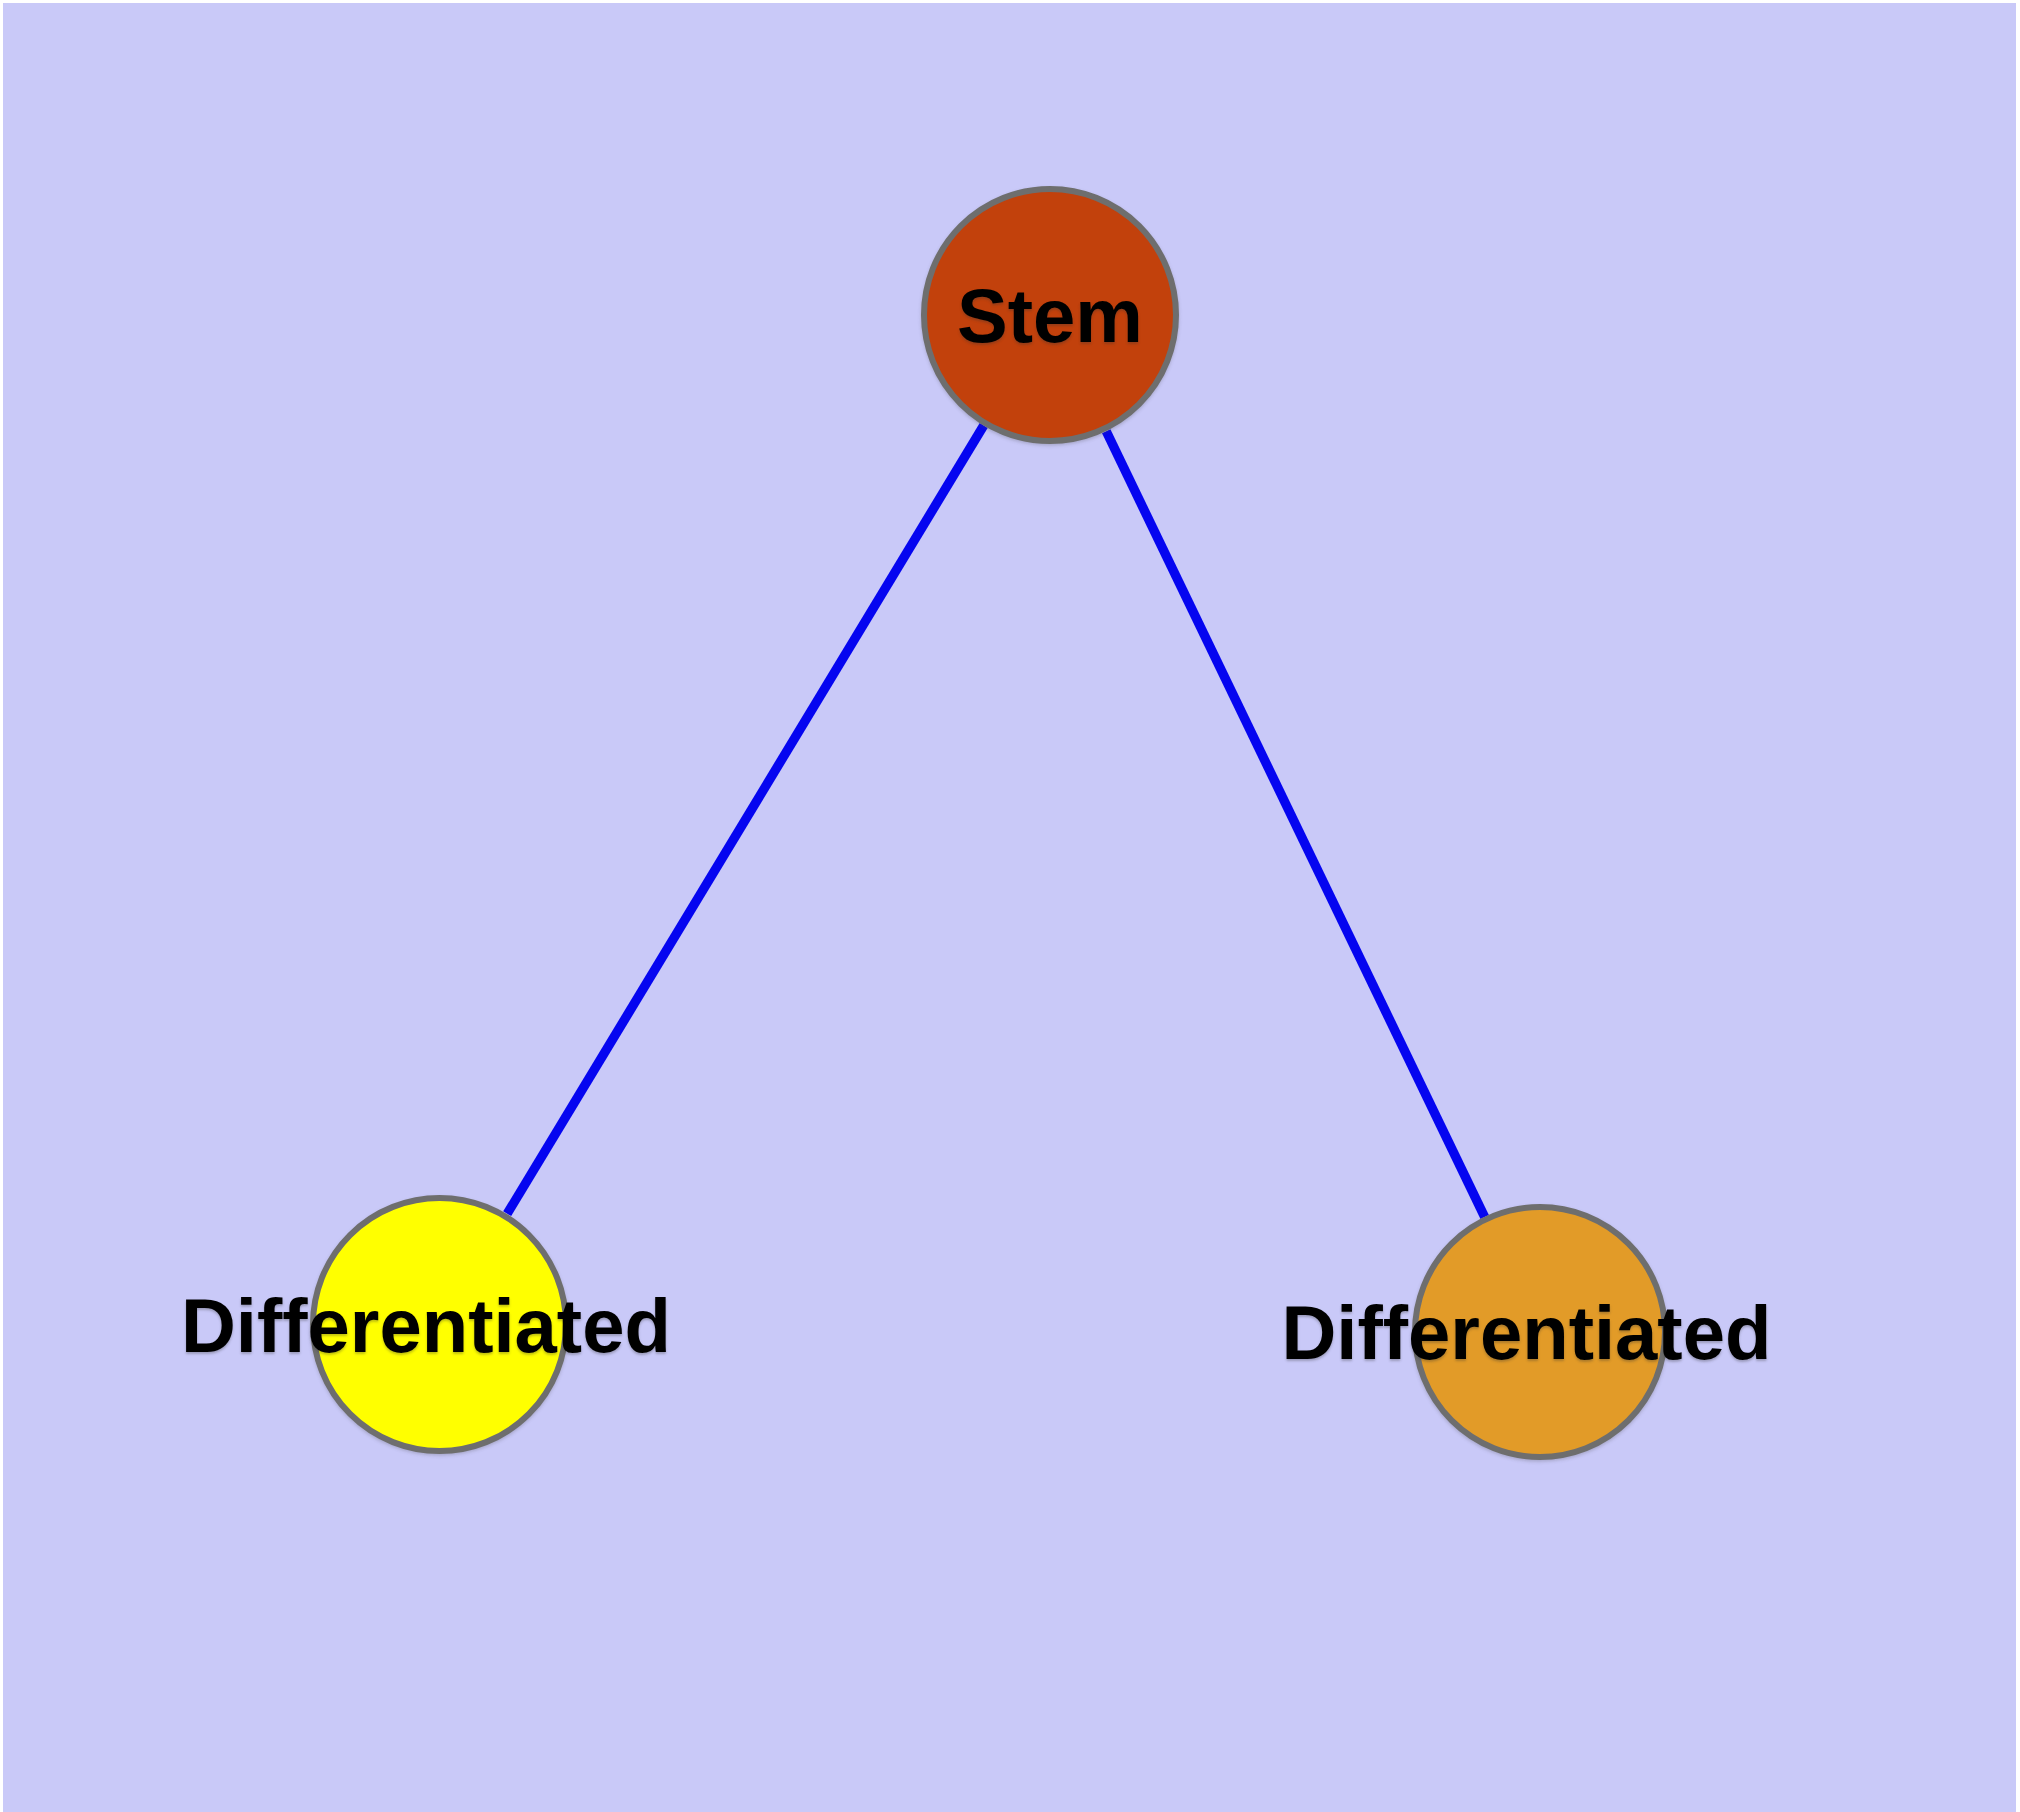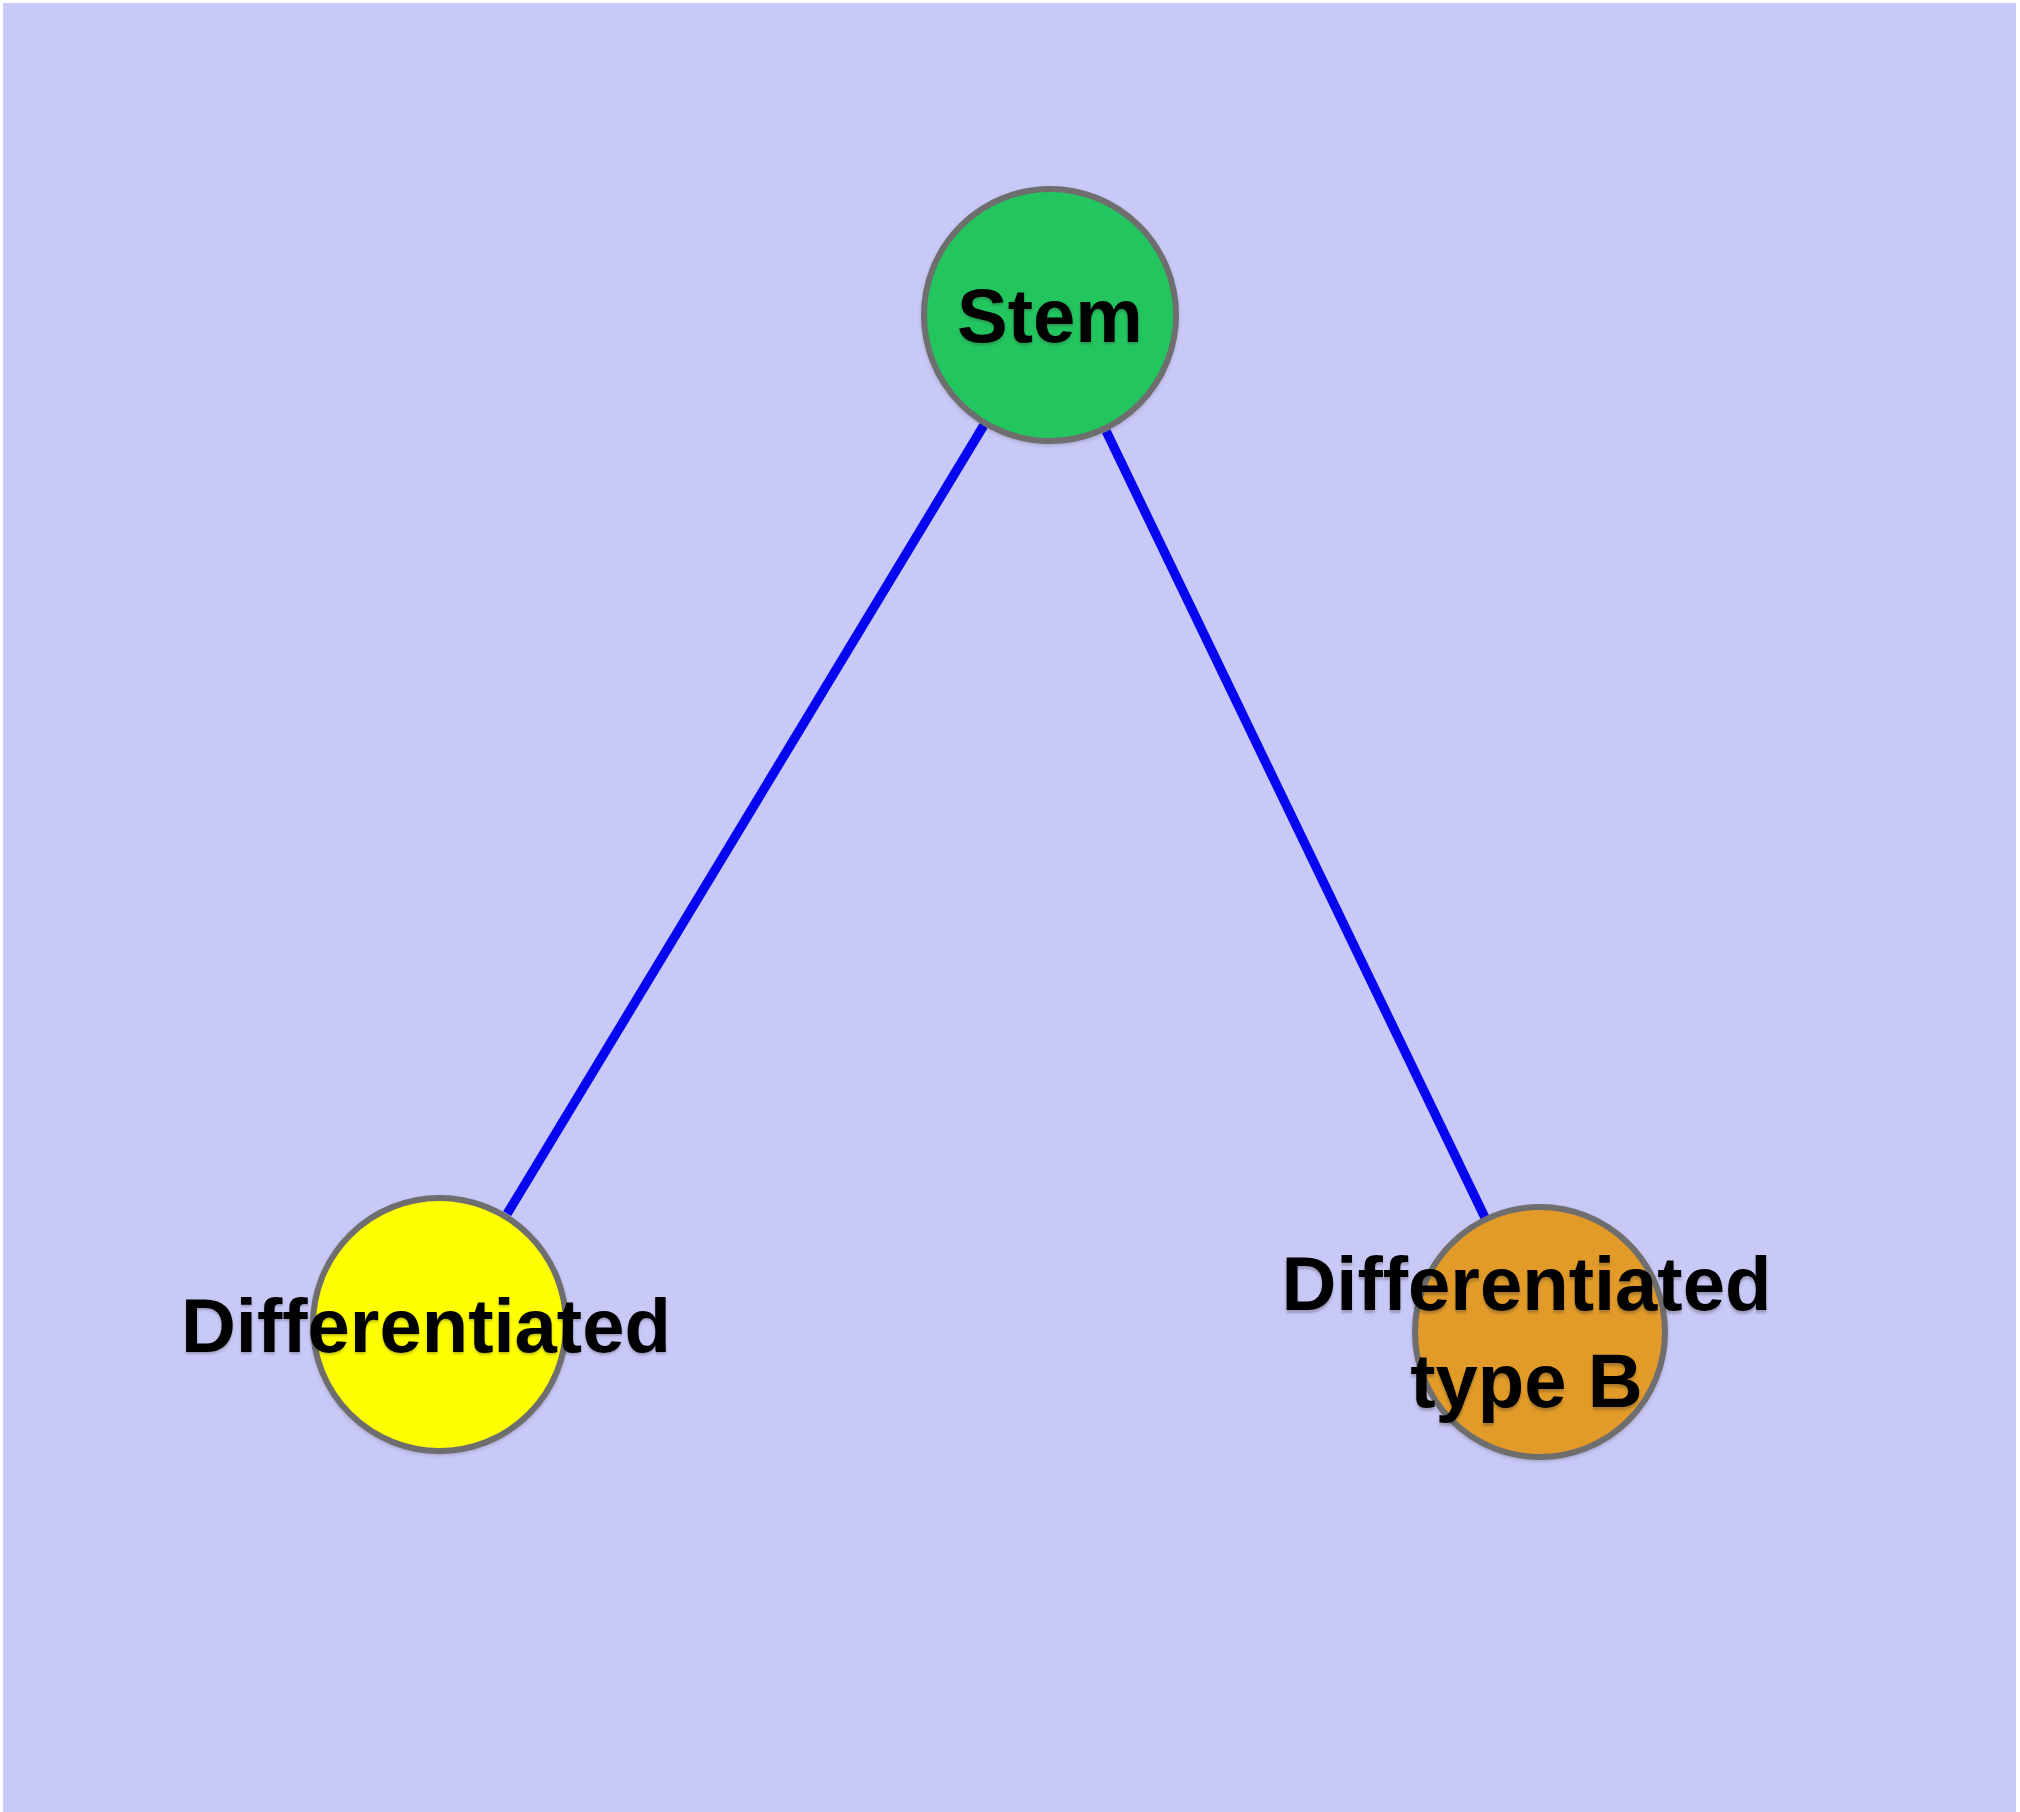--- a/index.html
+++ b/index.html
@@ -58,31 +58,30 @@
 </head>
 <body style="background: rgb(255, 255, 255);">
 
 <div class="figure-bg" style="background: rgb(201, 201, 248);"></div>
 
 <svg id="edge-layer" class="edge-layer" viewBox="0 0 2384 2138">
     <line x1="1160.3634204218731" y1="502.0780087188181" x2="598.153925496404" y2="1432.0662149080317" stroke="#0505F0" stroke-width="11"></line>
     <line x1="1304.9605604085596" y1="508.94233994856654" x2="1751.47339064676" y2="1435.9585964984635" stroke="#0505F0" stroke-width="11"></line>
   </svg>
 
-<div class="node" style="left: 921px; top: 186px; width: 258px; height: 258px; background: #22c55e; border-color: rgb(110, 110, 110);">
+<div class="node" style="left: 921px; top: 186px; width: 258px; height: 258px; background: #c2410c; border-color: rgb(110, 110, 110);">
   <div class="node-label" style="color: rgb(0, 0, 0);">
     <span class="lbl-line">Stem</span>
   </div>
 </div>
 
 <div class="node" style="left: 310px; top: 1195px; width: 259px; height: 259px; background: rgb(255, 255, 0); border-color: rgb(110, 110, 110);">
   <div class="node-label shift-left" style="color: rgb(0, 0, 0);">
     <span class="lbl-line">Differentiated</span>
   </div>
 </div>
 
 <div class="node" style="left: 1412px; top: 1204px; width: 256px; height: 256px; background: rgb(226, 155, 40); border-color: rgb(110, 110, 110);">
   <div class="node-label shift-left" style="color: rgb(0, 0, 0);">
     <span class="lbl-line">Differentiated</span>
-    <span class="lbl-line">type B</span>
   </div>
 </div>
 
 
 </body></html>

